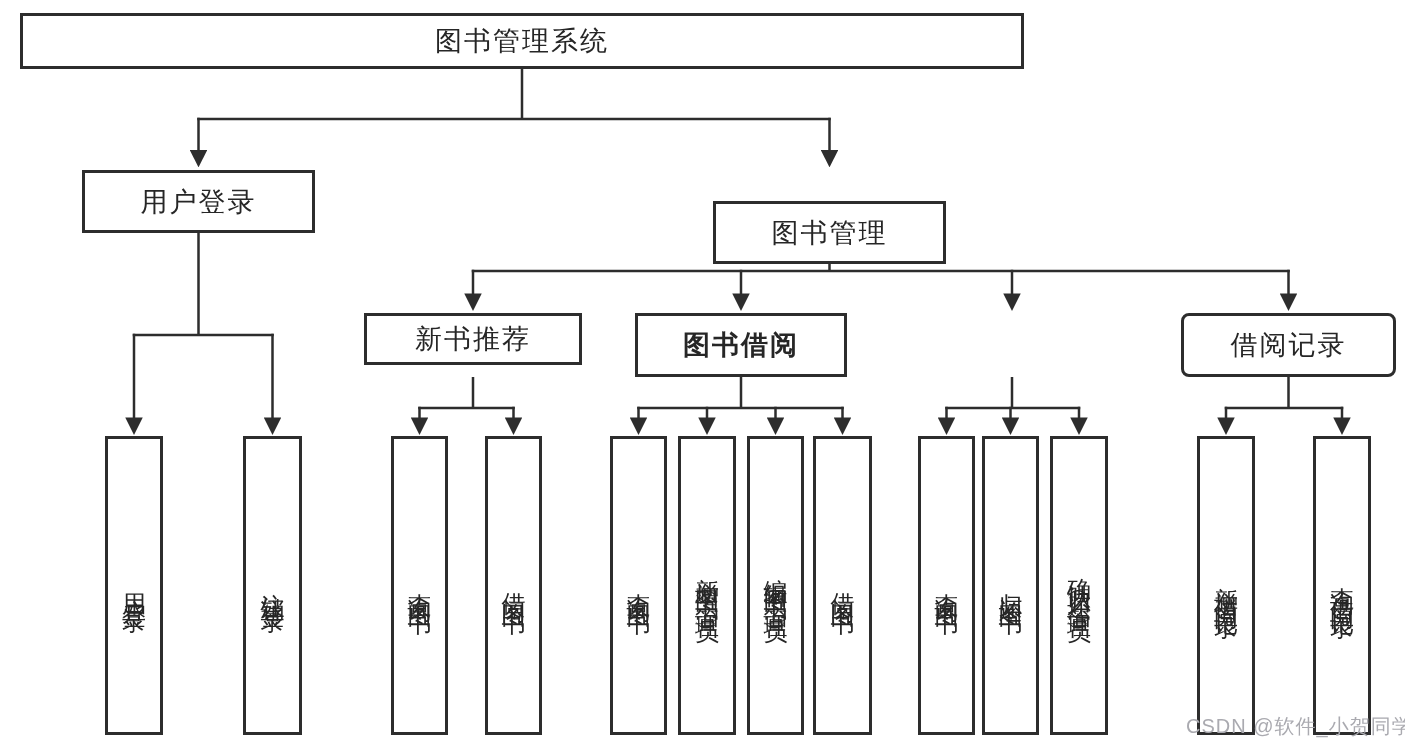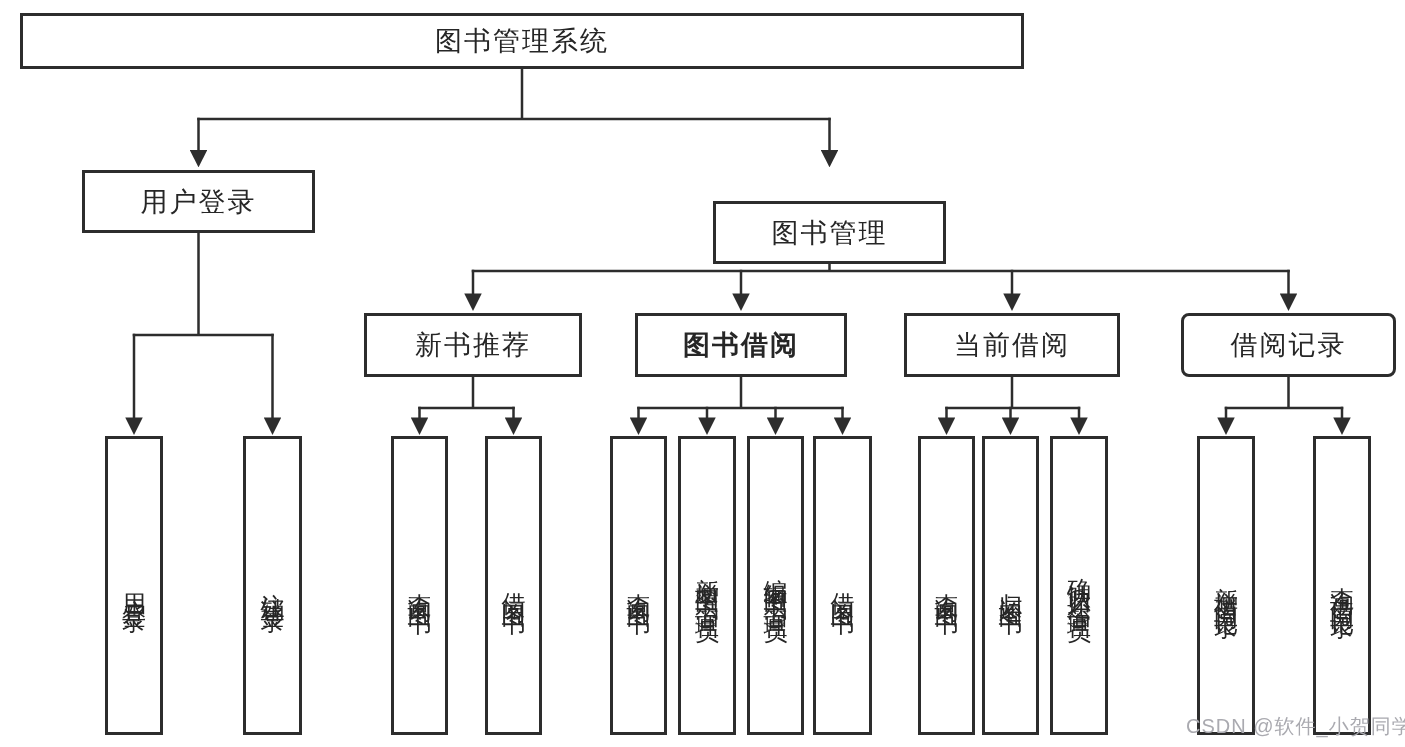--- a/index.html
+++ b/index.html
@@ -18,21 +18,21 @@
     font-size:24px;letter-spacing:6px;line-height:1;color:#262626;white-space:nowrap;
   }
   .watermark{
     position:absolute;left:1186px;top:713px;font-size:20px;letter-spacing:1px;
     color:#aaaab0;white-space:nowrap;z-index:5;
   }
   
   .n-root{left:20px;top:13px;width:1004px;height:56px;}
   .n-user-login{left:82px;top:170px;width:233px;height:63px;}
   .n-book-mgmt{left:713px;top:170px;width:233px;height:63px;margin-top:31px;}
-  .n-new-rec{left:364px;top:313px;width:218px;height:64px;}
+  .n-new-rec{left:364px;top:313px;width:218px;height:52px;}
   .n-borrow{left:635px;top:313px;width:212px;height:64px;font-weight:bold;}
   .n-current{left:904px;top:313px;width:216px;height:64px;}
   .n-records{left:1181px;top:313px;width:215px;height:64px;border-radius:8px;}
   .leaf{top:436px;height:299px;}
   .n-ul1{left:105px;width:58px;}
   .n-ul2{left:243px;width:59px;}
   .n-nb1{left:391px;width:57px;}
   .n-nb2{left:485px;width:57px;}
   .n-bb1{left:610px;width:57px;}
   .n-bb2{left:678px;width:58px;}
@@ -102,23 +102,20 @@
   <div class="box n-book-mgmt">
     <span class="h-label">图书管理</span>
   </div>
 
   <div class="box n-new-rec">
     <span class="h-label">新书推荐</span>
   </div>
   <div class="box n-borrow">
     <span class="h-label">图书借阅</span>
   </div>
-  <div class="box n-current">
-    <span class="h-label">当前借阅</span>
-  </div>
   <div class="box n-records">
     <span class="h-label">借阅记录</span>
   </div>
 
   <div class="box v-box leaf n-ul1">
     <span class="v-label">用户登录</span>
   </div>
   <div class="box v-box leaf n-ul2">
     <span class="v-label">注销登录</span>
   </div>

